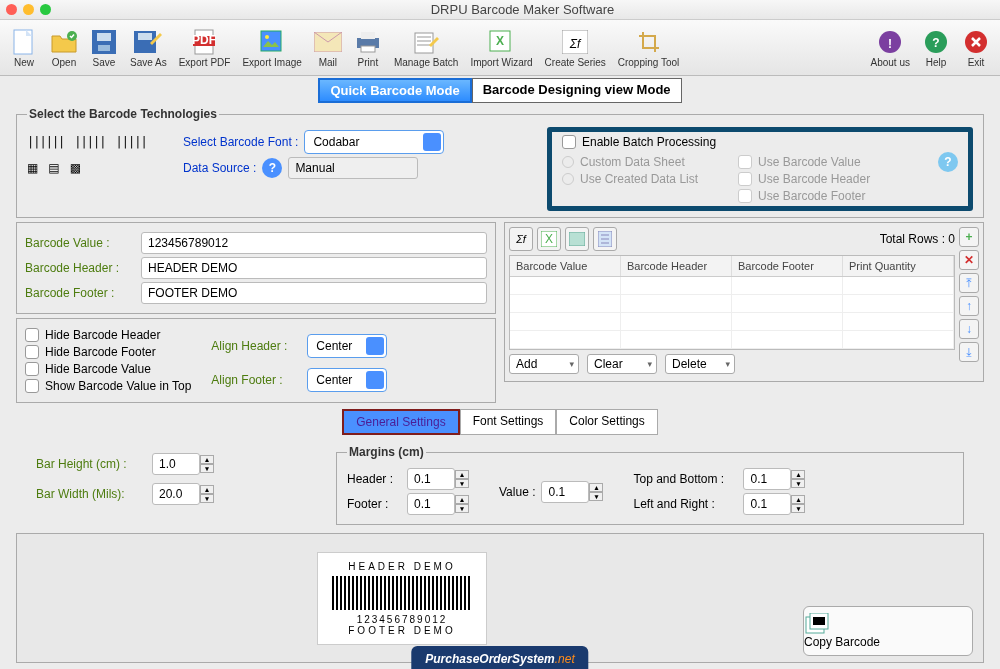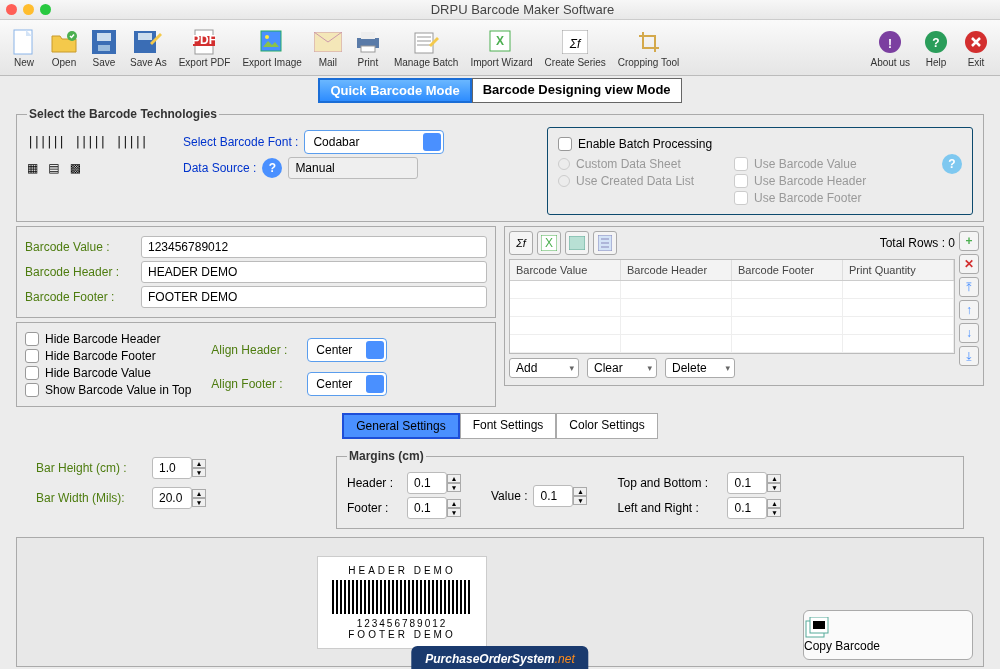--- a/index.html
+++ b/index.html
@@ -34,23 +34,23 @@
 .rcol{flex:1}
 .vbox{border:1px solid #aaa;padding:6px 8px}
 .grid{border:1px solid #bbb;background:#fff}
 .gh{display:flex;border-bottom:1px solid #ccc;background:#f3f3f3}
 .gh div{flex:1;padding:4px 6px;border-right:1px solid #ddd;font-size:11px;color:#444}
 .gr{display:flex;height:18px;border-bottom:1px solid #eee}
 .gr div{flex:1;border-right:1px solid #eee}
 .sidebtn{width:20px;height:20px;border:1px solid #aaa;border-radius:3px;background:#f4f4f4;display:flex;align-items:center;justify-content:center;margin-bottom:3px;cursor:pointer}
 .tabbar{display:flex;justify-content:center;margin:6px 0}
 .tab{padding:4px 12px;border:1px solid #aaa;background:#fff;cursor:pointer;font-size:12px}
-.tab.active{background:#4a90ff;color:#000000;border:2px solid #1d4ed8}
+.tab.active{background:#4a90ff;color:#4c1d95;border:2px solid #7f1d1d}
 .spin{display:flex;align-items:center}
-.spin input{width:40px;text-align:left}
+.spin input{width:48px;text-align:left}
 .spin .ar{width:14px;display:flex;flex-direction:column}
 .spin .ar b{height:9px;border:1px solid #aaa;background:#f0f0f0;font-size:7px;text-align:center;line-height:7px}
 .preview{border:1px solid #aaa;background:#e8e8e8;height:130px;display:flex;align-items:center;padding:0 20px;position:relative}
 .card{background:#fff;border:1px solid #ccc;width:170px;padding:8px;text-align:center;margin-left:280px}
 .card .h{letter-spacing:3px;font-size:10px}
 .bars{height:34px;background:repeating-linear-gradient(90deg,#000 0,#000 2px,#fff 2px,#fff 4px);margin:4px 6px}
 .card .v{font-size:10px;letter-spacing:2px}
 .copybtn{position:absolute;right:10px;bottom:6px;width:170px;height:50px;border:1px solid #aaa;border-radius:6px;background:#fafafa;display:flex;flex-direction:column;align-items:flex-start;justify-content:center;cursor:pointer}
 .watermark{position:absolute;bottom:0;left:50%;transform:translateX(-50%);background:#1a3a6e;color:#fff;padding:3px 14px;border-radius:6px 6px 0 0;font-style:italic;font-size:15px}
 .watermark b{color:#fff}.watermark i{color:#ff8c1a;font-style:italic}
@@ -242,21 +242,21 @@
           <div style="width:150px;display:flex;gap:10px">
             <span>▦</span>
             <span>▤</span>
             <span>▩</span>
           </div>
           <span class="bluelbl">Data Source :</span>
           <div style="width:20px;height:20px;border-radius:50%;background:#4a90ff;color:#fff;text-align:center;line-height:20px;font-weight:bold">?</div>
           <input type="text" style="width: 130px; background: rgb(239, 239, 239);" value="Manual">
         </div>
       </div>
-      <div style="flex:1;border:1px solid #0c4a6e;padding:6px 10px;border-radius:3px">
+      <div style="flex:1;border:5px solid #0c4a6e;padding:0 10px;border-radius:3px">
         <div class="row">
             <span class="cb"></span>
             <span>Enable Batch Processing</span>
           </div>
         <div style="display:flex;gap:40px;margin-top:2px">
           <div>
             <div class="row disabled">
                 <span style="width:12px;height:12px;border:1px solid #ccc;border-radius:50%;display:inline-block"></span>
                 <span>Custom Data Sheet</span>
               </div>

